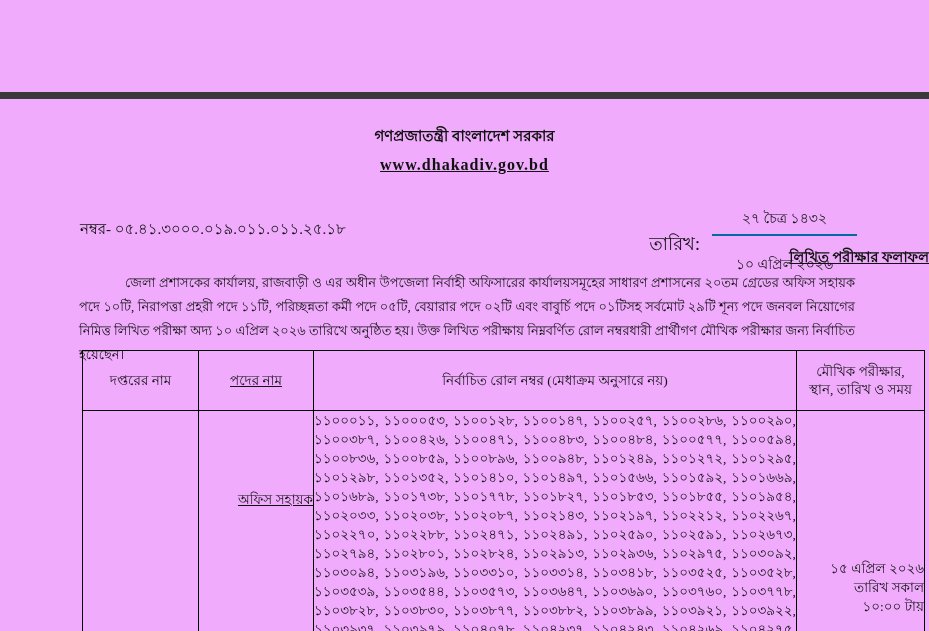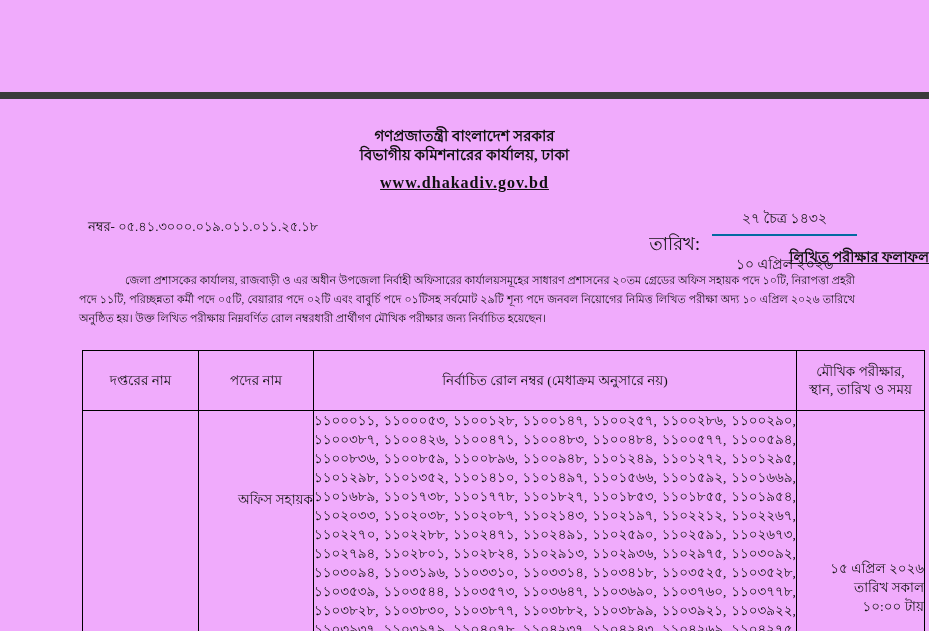--- a/index.html
+++ b/index.html
@@ -4,49 +4,48 @@
 <style>
   html,body{margin:0;padding:0;background:#ffffff;}
   .page{
     position:relative;width:929px;height:631px;background:#f0abfc;overflow:hidden;
     font-family:"Liberation Serif","DejaVu Serif",serif;color:#111111;
   }
   .top-bar{position:absolute;top:92px;left:0;width:929px;height:7px;background:#3a3a3a;}
   .doc-header{position:absolute;top:127px;left:0;width:929px;text-align:center;line-height:18.5px;}
   .doc-header .hline{font-size:15px;font-weight:bold;}
   .doc-header .website{display:inline-block;margin-top:10px;font-size:16px;font-weight:bold;text-decoration:underline;letter-spacing:1px;color:#111;}
-  .memo-number{position:absolute;left:88px;top:217px;font-size:13px;}
+  .memo-number{position:absolute;left:80px;top:217px;font-size:15px;}
   .date-block{position:absolute;top:207px;right:72px;display:flex;align-items:center;gap:12px;}
   .date-label{font-size:18px;padding-top:6px;}
   .date-frac{text-align:center;}
   .date-top{display:block;padding:0 30px 3px 30px;border-bottom:2px solid #0369a1;font-size:14px;}
   .date-bottom{display:block;padding-top:17px;font-size:14px;}
   .doc-title{position:absolute;top:246px;left:0;width:929px;text-align:right;}
   .doc-title span{font-size:14.5px;font-weight:bold;text-decoration:underline;}
-  .paragraph{position:absolute;top:271px;left:79px;width:776px;font-size:11px;line-height:19px;text-align:justify;text-indent:46px;}
+  .paragraph{position:absolute;top:271px;left:79px;width:776px;font-size:13px;line-height:24px;text-align:justify;text-indent:46px;}
   table.result-table{position:absolute;top:350px;left:82px;border-collapse:collapse;table-layout:fixed;}
   table.result-table td{border:1.6px solid #000;font-size:13.5px;vertical-align:top;padding:0;}
   tr.head-row td{height:55px;vertical-align:middle;text-align:center;line-height:18px;padding:2px 6px;}
-  .col1{width:103px;} .col2{width:102px;} .col3{width:470px;} .col4{width:115px;}
+  .col1{width:103px;} .col2{width:102px;text-decoration:underline;} .col3{width:470px;} .col4{width:115px;}
   tr.body-row td{height:290px;}
   .roll-cell{padding:3px 8px 0 8px;}
   .roll-line{font-size:13.5px;line-height:19px;text-align:justify;text-align-last:justify;font-family:Liberation Serif, serif;}
   .post-cell-inner{margin-top:78px;text-align:right;}
   .viva-cell-inner{margin-top:148px;text-align:right;line-height:19px;}
 </style>
 </head>
 <body>
 
 <div class="page">
 
   <div class="top-bar"></div>
 
   <div class="doc-header">
     <div class="hline">গণপ্রজাতন্ত্রী বাংলাদেশ সরকার</div>
-    <div class="hline">বিভাগীয় কমিশনারের কার্যালয়, ঢাকা</div>
     <div><span class="website">www.dhakadiv.gov.bd</span></div>
   </div>
 
   <div class="memo-number">নম্বর- ০৫.৪১.৩০০০.০১৯.০১১.০১১.২৫.১৮</div>
 
   <div class="date-block">
     <span class="date-label">তারিখ:</span>
     <span class="date-frac">
       <span class="date-top">২৭ চৈত্র ১৪৩২</span>
       <span class="date-bottom">১০ এপ্রিল ২০২৬</span>

